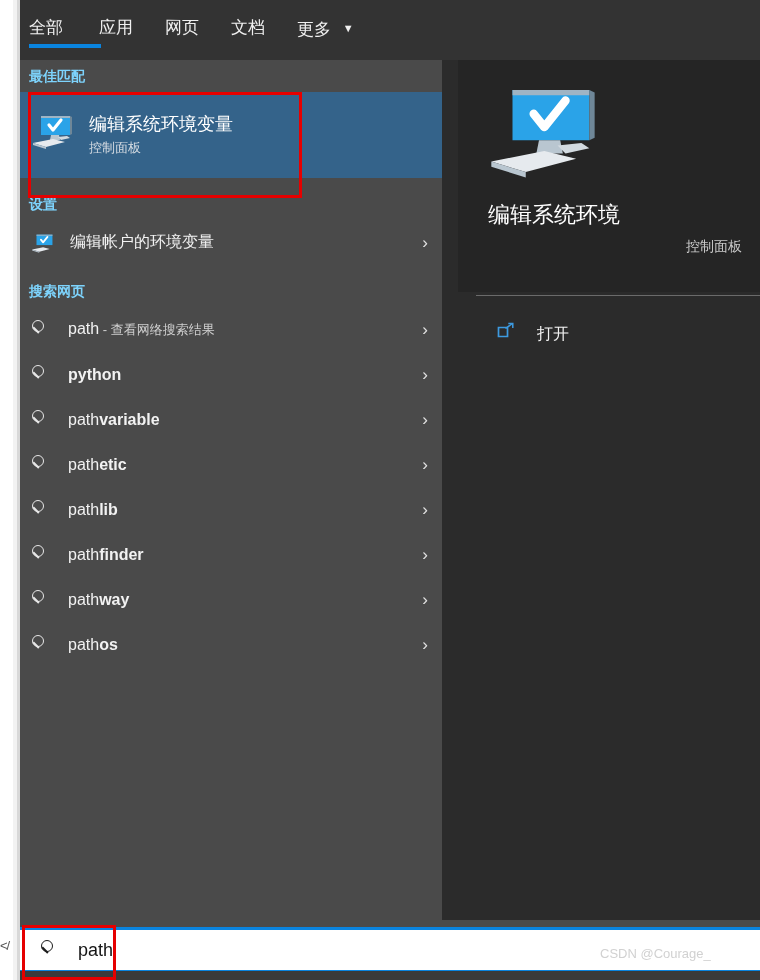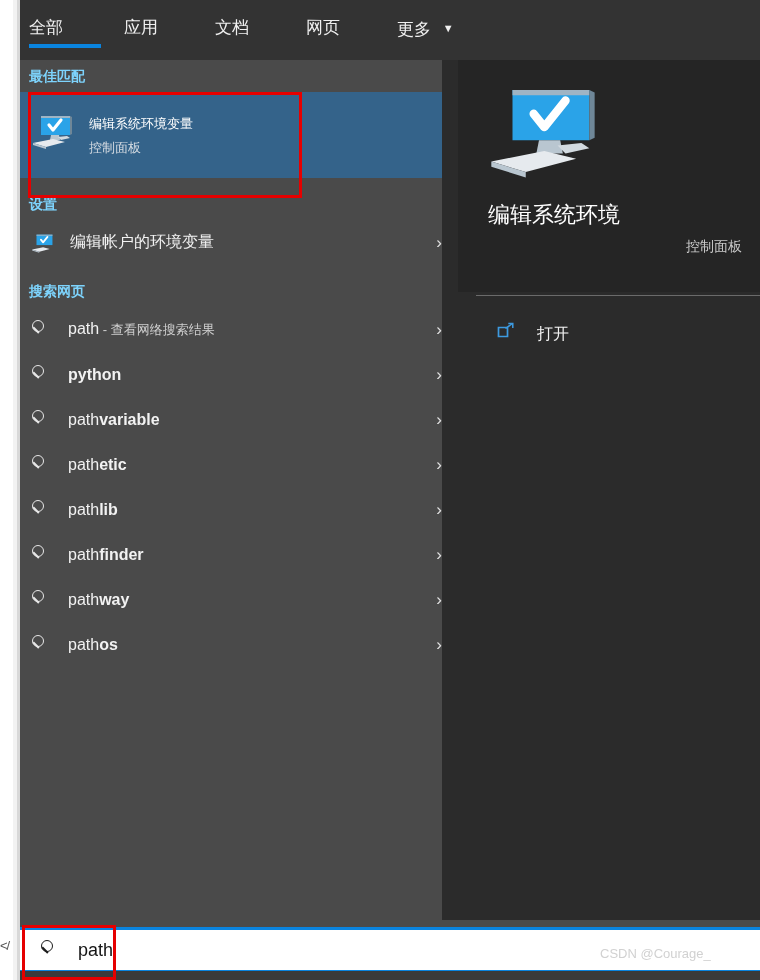--- a/index.html
+++ b/index.html
@@ -41,21 +41,20 @@
   .tabbar {
     position: absolute; left: 0; top: 0;
     width: 740px; height: 60px;
     background: #333333;
   }
   .tabs {
     position: absolute; left: 0; top: 0;
     height: 60px;
     display: flex;
     align-items: center;
-    gap: 25px;
   }
   .tab {
     position: relative;
     height: 60px;
     padding: 16px 16px 0 16px;
     box-sizing: border-box;
     color: #f0f0f0;
     font-size: 17px;
     line-height: 24px;
     white-space: nowrap;
@@ -103,37 +102,38 @@
     background: #34638a;
     display: flex;
     align-items: center;
     padding-left: 9px;
     box-sizing: border-box;
     cursor: default;
   }
   .best-text { margin-left: 16px; }
   .best-title {
     color: #ffffff;
-    font-size: 13px;
+    font-size: 18px;
     line-height: 22px;
   }
   .best-sub {
     color: #d7dde3;
     font-size: 13px;
     line-height: 20px;
     margin-top: 3px;
   }
 
   
   .row {
     position: relative;
     height: 45px;
     display: flex;
     align-items: center;
     padding-left: 9px;
+    padding-right: 14px;
     box-sizing: border-box;
     cursor: default;
   }
   .row .label {
     color: #f2f2f2;
     font-size: 16px;
     margin-left: 17px;
     flex: 1;
     white-space: nowrap;
   }
@@ -297,25 +297,25 @@
         <div class="tab first">
           <span>全部</span>
           <span class="underline"></span>
         </div>
 
         <div class="tab">
           <span>应用</span>
         </div>
 
         <div class="tab">
+          <span>网页</span>
+        </div>
+
+        <div class="tab">
           <span>文档</span>
-        </div>
-
-        <div class="tab">
-          <span>网页</span>
         </div>
 
         <div class="tab">
           <span>更多</span>
           <span class="caret">▼</span>
         </div>
 
       </div>
     </div>
 

